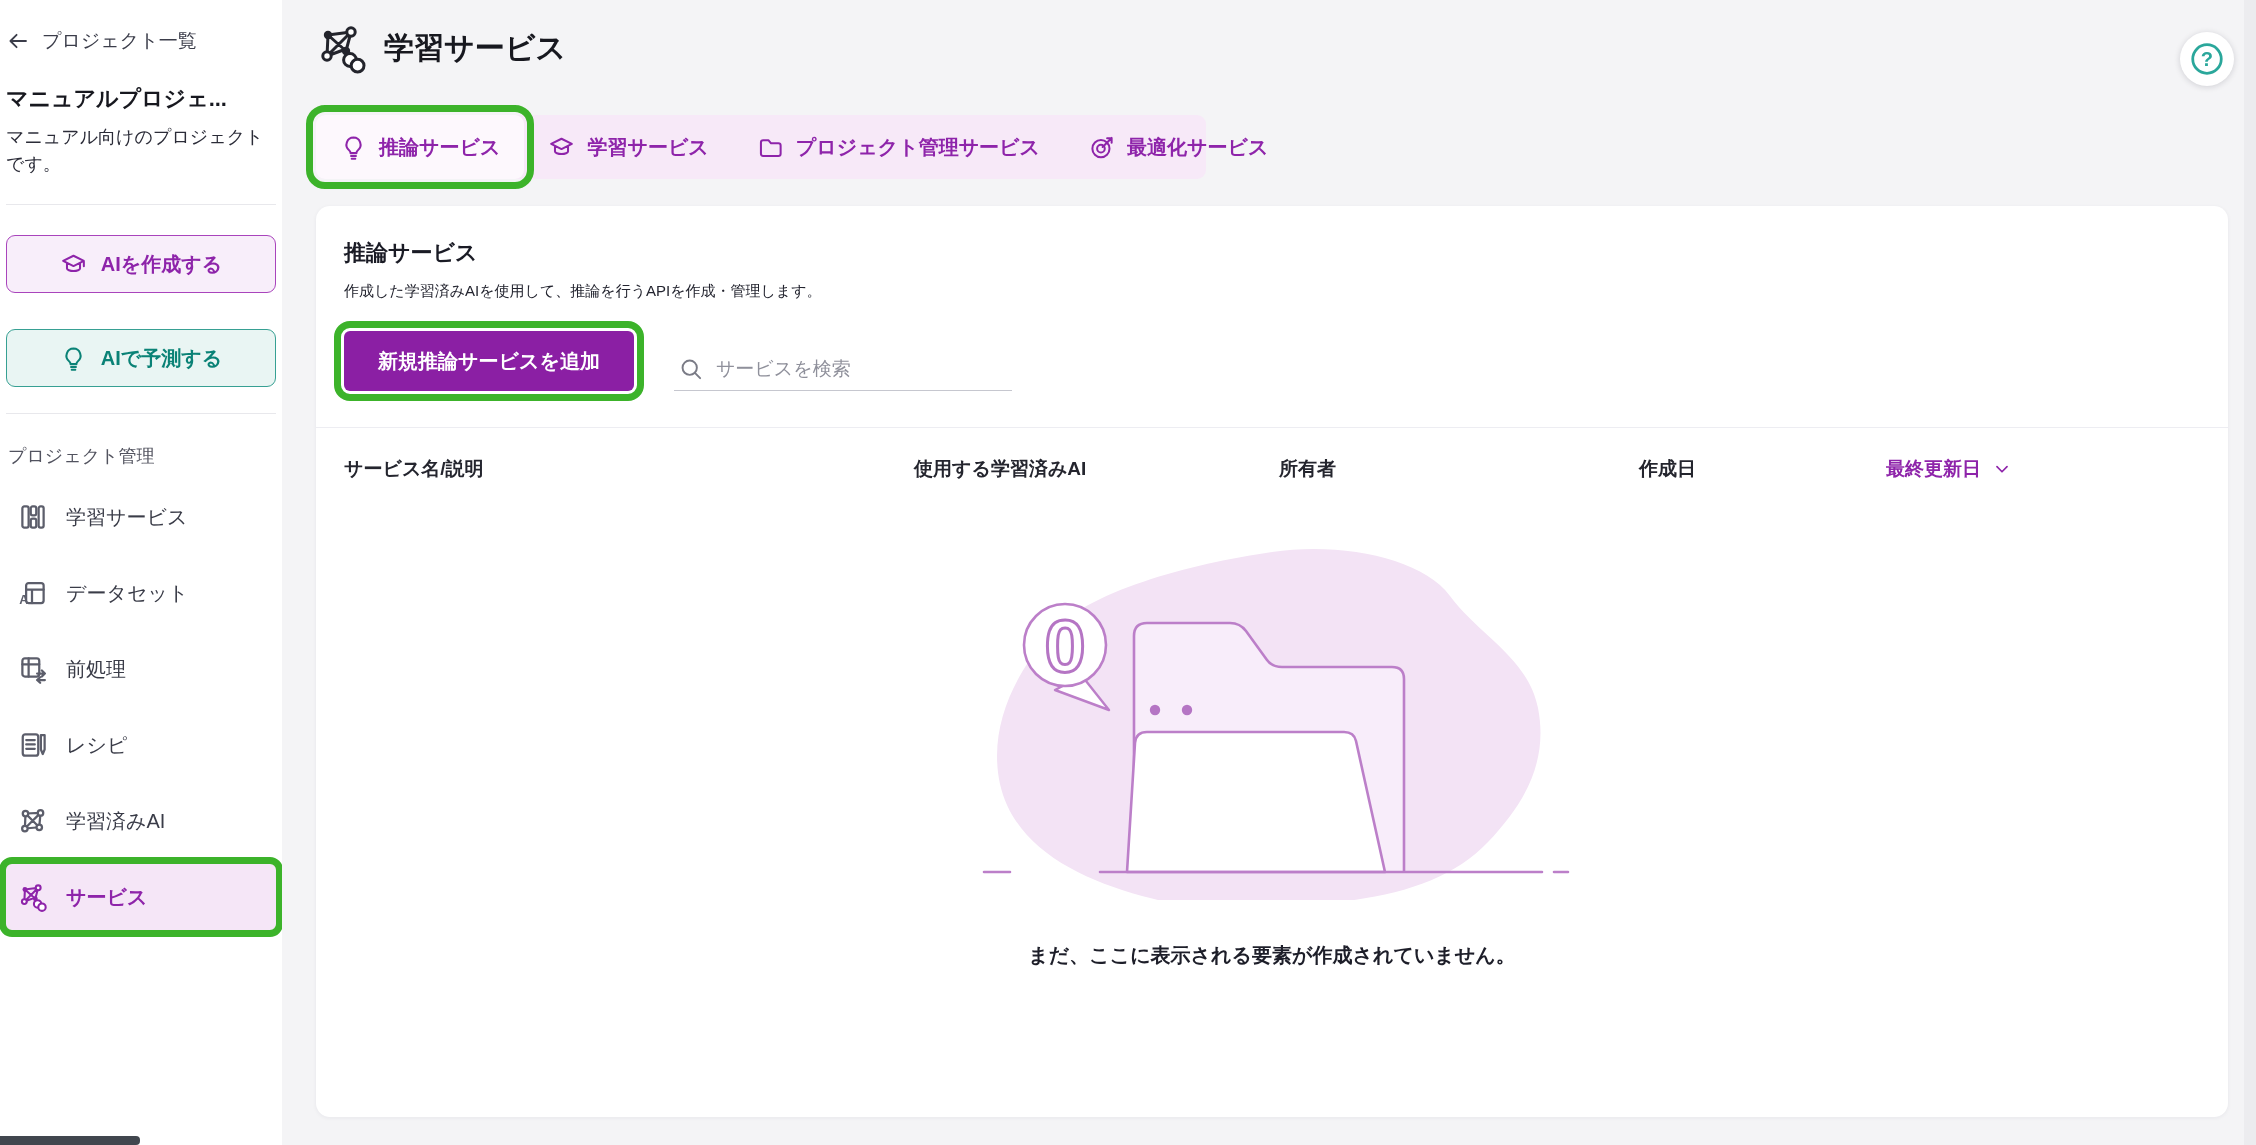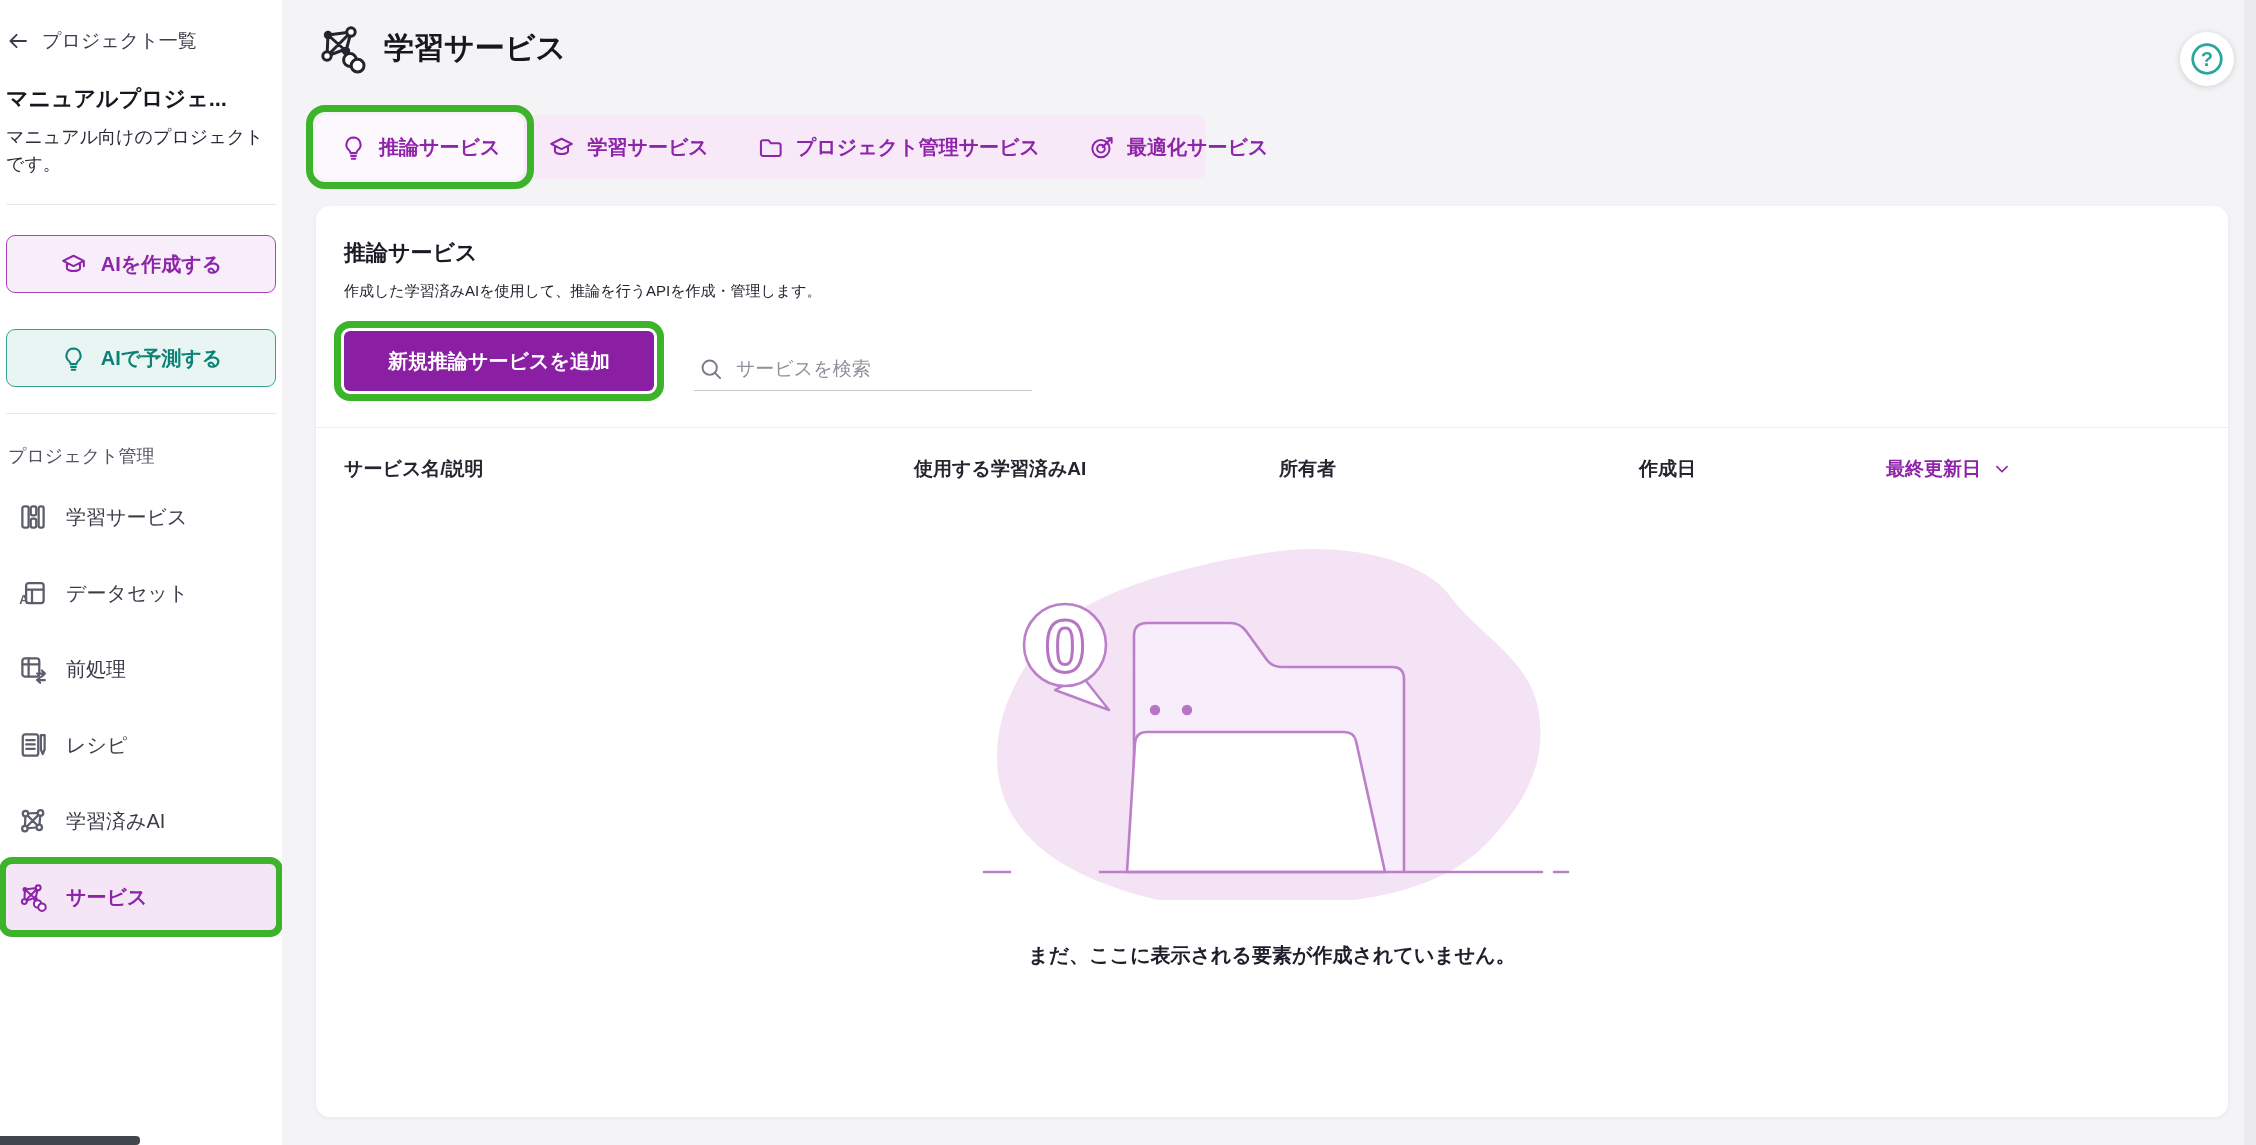--- a/index.html
+++ b/index.html
@@ -40,21 +40,21 @@
 
   .tabs{position:absolute;left:34px;top:115px;height:64px;width:890px;background:var(--purple-strip);border-radius:9px;display:flex;align-items:stretch}
   .tab{display:flex;align-items:center;gap:12px;padding:0 24px;font-size:20px;font-weight:700;color:var(--purple);cursor:pointer;white-space:nowrap}
   .tab svg{width:27px;height:27px;flex:none}
   .tab.active{background:var(--purple-pill);border-radius:9px;outline:7px solid var(--annot);outline-offset:3px}
 
   .card{position:absolute;left:34px;top:206px;width:1912px;height:911px;background:#fff;border-radius:14px;box-shadow:0 1px 4px rgba(30,30,60,.06);padding:32px 28px}
   .card h2{font-size:22px;font-weight:700;color:#1A1B25}
   .card .desc{margin-top:14px;font-size:15px;color:#23242F}
   .actions{margin-top:30px;display:flex;align-items:flex-end;gap:40px}
-  .add{height:60px;padding:0 44px;background:var(--btn-purple);color:#fff;font-size:20px;font-weight:700;border:none;border-radius:6px;cursor:pointer;outline:7px solid var(--annot);outline-offset:3px;font-family:inherit}
+  .add{height:60px;padding:0 34px;background:var(--btn-purple);color:#fff;font-size:20px;font-weight:700;border:none;border-radius:6px;cursor:pointer;outline:7px solid var(--annot);outline-offset:3px;font-family:inherit}
   .search{width:338px;display:flex;align-items:center;gap:12px;border-bottom:1px solid #C6C7CF;padding:8px 4px}
   .search svg{width:26px;height:26px;color:#7A7B86;flex:none}
   .search input{border:none;outline:none;background:transparent;width:100%;font-size:19px;color:#33343E;font-family:inherit}
   .search input::placeholder{color:#8F909B}
   .cdiv{border:none;border-top:1px solid #EDEDF2;margin:36px -28px 0}
   .thead{display:grid;grid-template-columns:570px 365px 360px 247px 1fr;margin-top:28px;font-size:19px;font-weight:700;color:#24252E;align-items:center}
   .thead .sort{color:var(--purple);display:flex;align-items:center;gap:10px;cursor:pointer}
   .thead .sort svg{width:22px;height:22px}
   .empty{margin-top:58px;display:flex;flex-direction:column;align-items:center}
   .empty-msg{margin-top:42px;font-size:20px;font-weight:700;color:#1D1E29}

